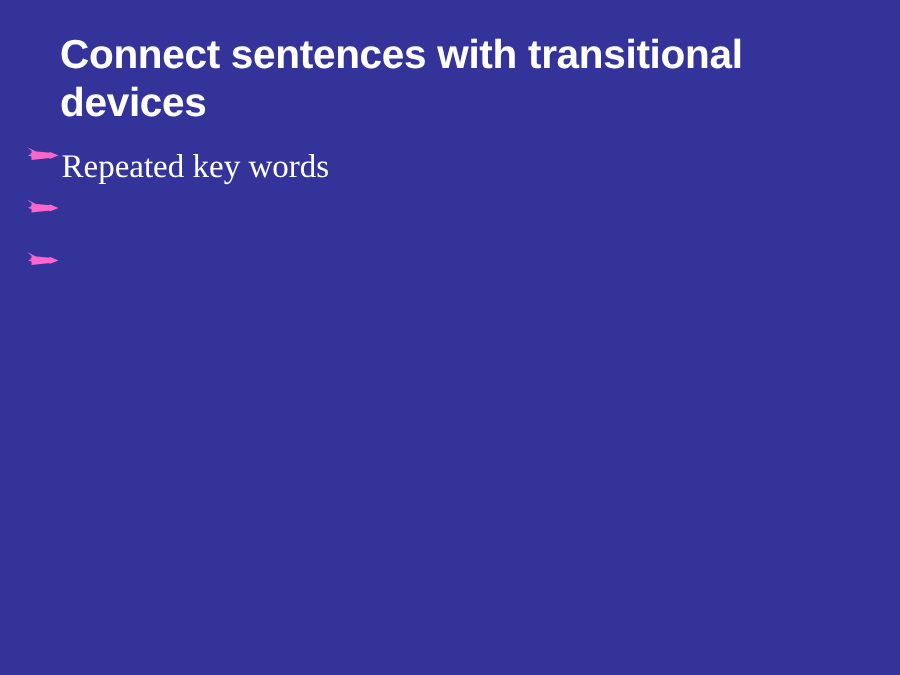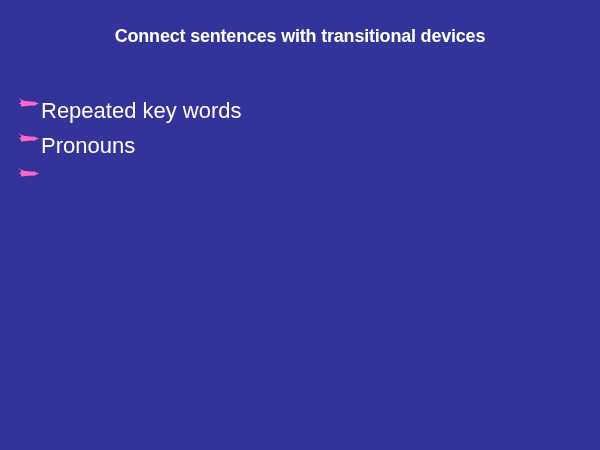--- a/index.html
+++ b/index.html
@@ -20,24 +20,24 @@
     height: 450px;
     background: #333399;
     box-sizing: border-box;
   }
 
   .slide-title {
     position: absolute;
     left: 40px;
     top: 20px;
     width: 520px;
-    text-align: center;
+    text-align: left;
     font-family: "Liberation Sans", sans-serif;
     font-weight: bold;
-    font-size: 18px;
+    font-size: 27px;
     line-height: 32px;
     color: #ffffff;
     letter-spacing: -0.2px;
     white-space: pre-line;
   }
 
   .bullet-list {
     position: absolute;
     left: 16px;
     top: 96px;
@@ -63,21 +63,21 @@
     position: relative;
     top: -3px;
   }
 
   .bullet-marker svg {
     display: block;
   }
 
   .bullet-text {
     flex: 0 1 auto;
-    font-family: Liberation Sans, sans-serif;
+    font-family: Liberation Serif, serif;
     font-size: 22px;
     line-height: 26px;
     color: #ffffff;
     white-space: nowrap;
   }
 
   .bullet-text.link {
     color: #ffff00;
     text-decoration: underline;
     text-underline-offset: 4px;
@@ -104,21 +104,20 @@
     </li>
 
     <li class="bullet-item">
       <span class="bullet-marker">
         <svg width="25" height="22" viewBox="0 0 25 22" aria-hidden="true">
           <path d="M2 5 L8 8 L4 9.5 L9 11 L3 14.5 L7 12 L2.5 10.5 L7 9.2 Z" fill="#ff66cc"></path>
           <path d="M5 7.6 L19 9.0 L19 12.2 L5 13.6 Z" fill="#ff66cc"></path>
           <path d="M17 8.2 L23 10.6 L17 13.0 Z" fill="#ff66cc"></path>
         </svg>
       </span>
-      <span class="bullet-text">Pronouns</span>
     </li>
 
     <li class="bullet-item">
       <span class="bullet-marker">
         <svg width="25" height="22" viewBox="0 0 25 22" aria-hidden="true">
           <path d="M2 5 L8 8 L4 9.5 L9 11 L3 14.5 L7 12 L2.5 10.5 L7 9.2 Z" fill="#ff66cc"></path>
           <path d="M5 7.6 L19 9.0 L19 12.2 L5 13.6 Z" fill="#ff66cc"></path>
           <path d="M17 8.2 L23 10.6 L17 13.0 Z" fill="#ff66cc"></path>
         </svg>
       </span>

